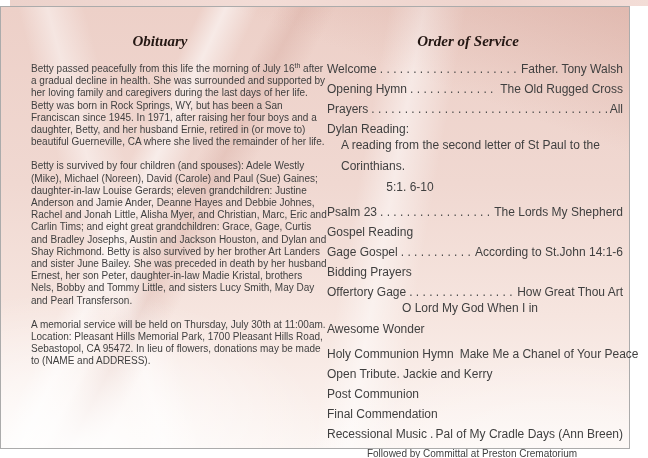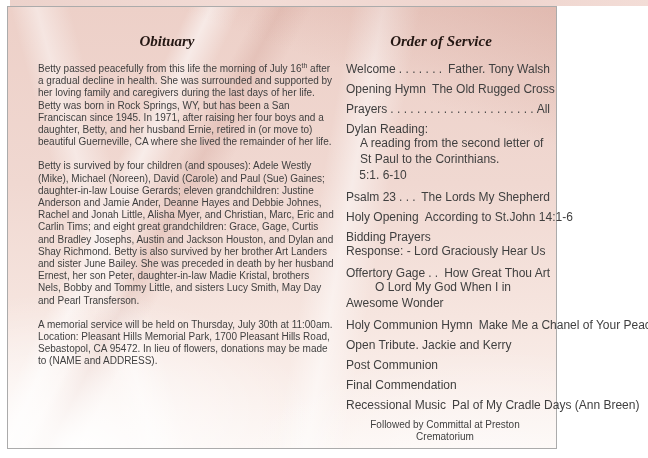--- a/index.html
+++ b/index.html
@@ -6,23 +6,23 @@
   body{
     width:648px;height:458px;position:relative;background:#ffffff;
     font-family:"Liberation Sans", sans-serif;color:#3f3f3f;
     overflow:hidden;
   }
   .top-strip{
     position:absolute;left:10px;top:0;width:638px;height:6px;
     background:linear-gradient(90deg,#ecd2cb,#f2dcd6 40%,#eed4cd 75%,#f3ddd7);
   }
   .sheet{
-    position:absolute;left:7px;top:6px;width:550px;height:443px;
+    position:absolute;left:0;top:6px;width:630px;height:443px;
     box-sizing:border-box;border:1px solid #ababab;
-    display:flex;gap:12px;padding:20px 6px 0 30px;
+    display:flex;padding:20px 6px 0 30px;
     background:
       radial-gradient(ellipse 420px 260px at 12% 100%, rgba(255,255,255,0.95), rgba(255,255,255,0) 60%),
       radial-gradient(ellipse 520px 300px at 88% 115%, rgba(255,255,255,0.75), rgba(255,255,255,0) 55%),
       linear-gradient(200deg, rgba(206,152,140,0.40) 0%, rgba(206,152,140,0) 22%),
       linear-gradient(115deg, rgba(255,255,255,0) 24%, rgba(255,255,255,0.55) 27%, rgba(255,255,255,0) 31%),
       linear-gradient(118deg, rgba(201,146,134,0) 32%, rgba(201,146,134,0.25) 35%, rgba(201,146,134,0) 39%),
       linear-gradient(75deg, rgba(255,255,255,0) 18%, rgba(255,255,255,0.45) 22%, rgba(255,255,255,0) 27%),
       linear-gradient(100deg, rgba(255,255,255,0) 55%, rgba(255,255,255,0.5) 60%, rgba(255,255,255,0) 66%),
       linear-gradient(180deg, #edd0c8 0%, #f0d8d1 40%, #f6e5df 70%, #fcf5f2 100%);
   }
@@ -36,21 +36,21 @@
   .col-right h2{padding-right:14px;}
   .col-left p{
     font-size:10px;line-height:12.2px;margin:0 0 12px 0;text-align:left;
   }
   sup{font-size:7px;vertical-align:super;line-height:0;}
   .item{margin:0 0 8px 0;font-size:12px;line-height:12px;}
   .row{display:flex;align-items:baseline;}
   .lbl{white-space:nowrap;flex:none;}
   .dots{flex:1;overflow:hidden;white-space:nowrap;margin:0 3px;color:#4a4a4a;}
   .val{white-space:nowrap;flex:none;text-align:right;}
-  .sub{line-height:16px;}
+  .sub{line-height:21px;}
   .sub.indent{padding-left:14px;}
   .sub.centerish{text-align:center;padding-right:130px;}
   .sub.right{text-align:center;padding-right:10px;}
   .footer-note{font-size:10px;line-height:12px;text-align:center;margin-top:6px;padding-right:6px;}
 </style>
 </head>
 <body>
 
 <div class="top-strip"></div>
 
@@ -97,32 +97,34 @@
     </div>
 
     <div class="item">
       <div class="row">
         <span class="lbl">Psalm 23</span>
         <span class="dots">. . . . . . . . . . . . . . . . . . . . . . . . . . . . . . . . . . . . . . . . . . . . . . . . . . . . . . . . . . . . . . . . . . . . . . . .</span>
         <span class="val">The Lords My Shepherd</span>
       </div>
     </div>
 
+    <div class="item">
+      <div class="lbl">Gospel Reading</div>
+    </div>
 
     <div class="item">
       <div class="row">
-        <span class="lbl">Holy Opening</span>
+        <span class="lbl">Gage Gospel</span>
         <span class="dots">. . . . . . . . . . . . . . . . . . . . . . . . . . . . . . . . . . . . . . . . . . . . . . . . . . . . . . . . . . . . . . . . . . . . . . . .</span>
         <span class="val">According to St.John 14:1-6</span>
       </div>
     </div>
 
     <div class="item">
       <div class="lbl">Bidding Prayers</div>
-      <div class="sub">Response: - Lord Graciously Hear Us</div>
     </div>
 
     <div class="item">
       <div class="row">
         <span class="lbl">Offertory Gage</span>
         <span class="dots">. . . . . . . . . . . . . . . . . . . . . . . . . . . . . . . . . . . . . . . . . . . . . . . . . . . . . . . . . . . . . . . . . . . . . . . .</span>
         <span class="val">How Great Thou Art</span>
       </div>
       <div class="sub right">O Lord My God When I in</div>
       <div class="sub">Awesome Wonder</div>

